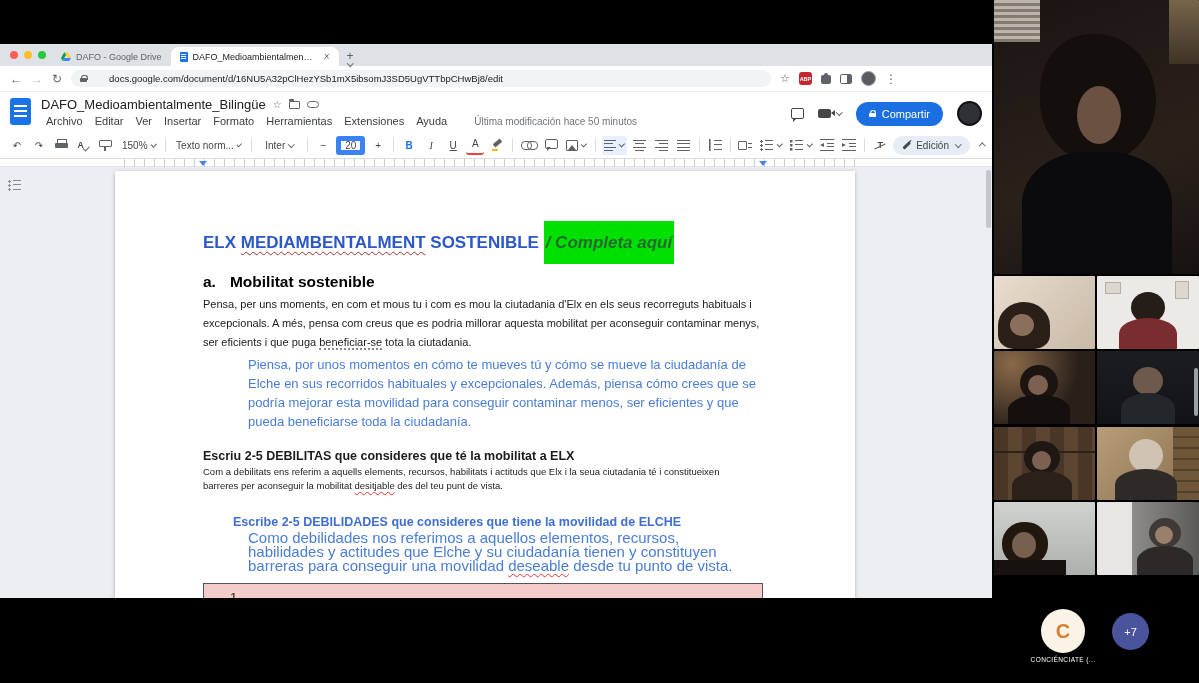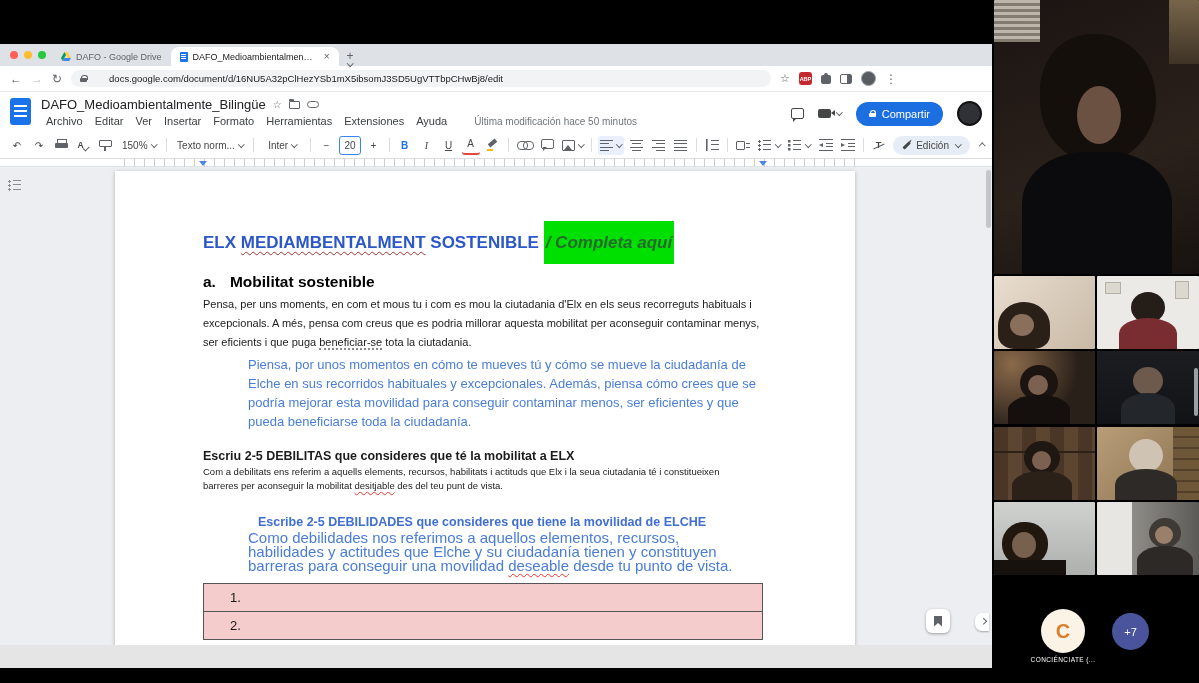--- a/index.html
+++ b/index.html
@@ -1,18 +1,18 @@
 <!DOCTYPE html>
 <html><head>
 <meta charset="utf-8">
 <style>
   *{margin:0;padding:0;box-sizing:border-box}
   html,body{width:1199px;height:683px;background:#000;overflow:hidden;font-family:"Liberation Sans",sans-serif}
   
-  .chrome{position:absolute;left:0;top:44px;width:992px;height:624px;background:#e5e5e5;overflow:hidden}
+  .chrome{position:absolute;left:0;top:44px;width:992px;height:554px;background:#e5e5e5;overflow:hidden}
   .tabstrip{height:22px;background:#dee1e6;position:relative;display:flex;align-items:flex-end}
   .dots{position:absolute;left:10px;top:7px;display:flex;gap:6px}
   .dot{width:8px;height:8px;border-radius:50%}
   .tab{height:19px;display:flex;align-items:center;gap:5px;padding:0 9px;font-size:9px;color:#5f6368;white-space:nowrap}
   .tab.active{background:#fff;border-radius:8px 8px 0 0;color:#202124}
   .tab .x{font-size:10px;color:#5f6368;margin-left:4px}
   .docsq{width:8px;height:10px;background:#1a73e8;border-radius:1px;position:relative;flex:0 0 auto}
   .docsq::after{content:"";position:absolute;left:1.5px;top:2.5px;width:5px;height:1px;background:#fff;box-shadow:0 2px 0 #fff,0 4px 0 #fff}
   .newtab{font-size:12px;color:#5f6368;margin-left:8px;padding-bottom:3px}
   .tabchev{position:absolute;right:8px;top:8px;color:#5f6368}
@@ -115,21 +115,21 @@
   .doc-title{font-size:17px;font-weight:bold;color:#2b57c8;white-space:nowrap}
   .wavy{text-decoration:underline wavy #a33 1.2px;text-underline-offset:3px}
   .hl-green{background:#00e000;color:#256b2d;font-style:italic;padding:12px 2px}
   .h-a{margin-top:20px;font-size:15.5px;font-weight:bold;color:#000;display:flex;gap:14px}
   .body-ca{margin-top:4px;font-size:11px;line-height:19.2px;width:566px}
   .u-dot{border-bottom:2px dotted #8a8a8a}
   .body-es{margin-top:2px;margin-left:45px;font-size:13px;line-height:19.2px;width:514px;color:#4a7dd6}
   .prompt-ca{margin-top:18px;font-size:12.5px;font-weight:bold;width:566px}
   .note-ca{margin-top:2px;font-size:9.5px;line-height:14px;width:552px}
   .u-red{text-decoration:underline wavy #e33 1px;text-underline-offset:2px}
-  .prompt-es{margin-top:22px;margin-left:55px;font-size:12.5px;font-weight:bold;color:#3f6fd1;width:520px}
+  .prompt-es{margin-top:22px;margin-left:30px;font-size:12.5px;font-weight:bold;color:#3f6fd1;width:520px}
   .note-es{margin-top:2px;margin-left:45px;font-size:15px;line-height:14px;width:500px;color:#4a7dd6}
   .dtable{margin-top:10px;width:560px;border-collapse:collapse}
   .dtable td{border:1px solid #555;background:#f4cccc;height:28px;font-size:13px;padding-left:26px;color:#1b1b1b}
   .dscroll{position:absolute;right:1px;top:3px;width:5px;height:58px;background:#c3c6ca;border-radius:3px}
   .explore-btn{position:absolute;right:42px;bottom:12px;width:24px;height:24px;background:#fff;border-radius:6px;box-shadow:0 1px 3px rgba(0,0,0,.35);display:flex;align-items:center;justify-content:center}
   .ic-bkmk{width:8px;height:11px;background:#5f6368;clip-path:polygon(0 0,100% 0,100% 100%,50% 68%,0 100%)}
   .panel-chev{position:absolute;right:3px;bottom:14px;width:14px;height:18px;background:#fff;border-radius:7px 0 0 7px;box-shadow:0 1px 2px rgba(0,0,0,.3);display:flex;align-items:center;justify-content:center}
   
   .videos{position:absolute;left:994px;top:0;width:205px;height:683px;background:#000}
   .tile{position:absolute;overflow:hidden;background:#141414;border-radius:1px}
@@ -240,21 +240,21 @@
         <span>Texto norm...</span>
         <span class="chev"></span>
       </span>
     <span class="tsep"></span>
     <span class="tb txt" style="min-width:44px">
         <span>Inter</span>
         <span class="chev"></span>
       </span>
     <span class="tsep"></span>
     <span class="tb">−</span>
-    <span class="tb txt" style="border:1px solid #3b82f6;border-radius:3px;min-width:20px">20</span>
+    <span class="tb txt" style="border:5px solid #3b82f6;border-radius:3px;min-width:20px">20</span>
     <span class="tb">+</span>
     <span class="tsep"></span>
     <span class="tb bB">B</span>
     <span class="tb bI">I</span>
     <span class="tb bU">U</span>
     <span class="tb bA">A</span>
     <span class="tb">
         <span class="ic ic-hl"></span>
       </span>
     <span class="tsep"></span>

